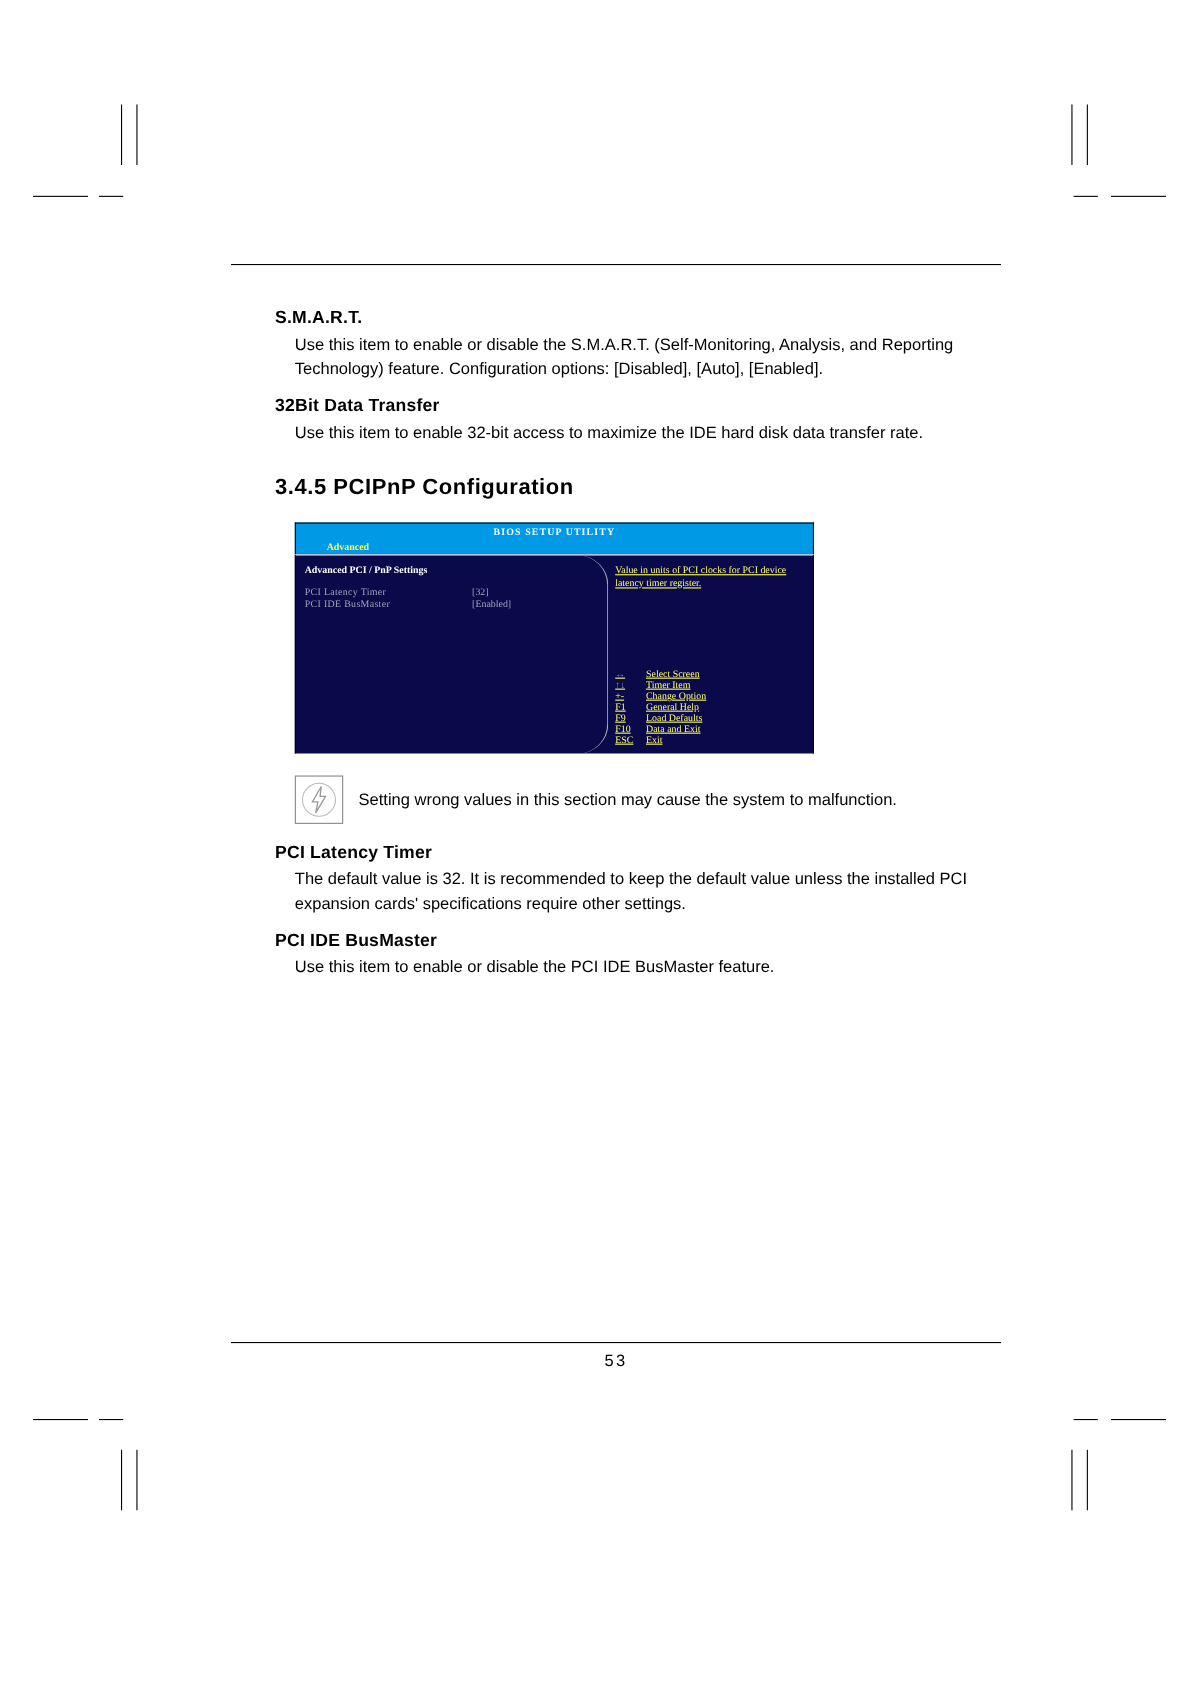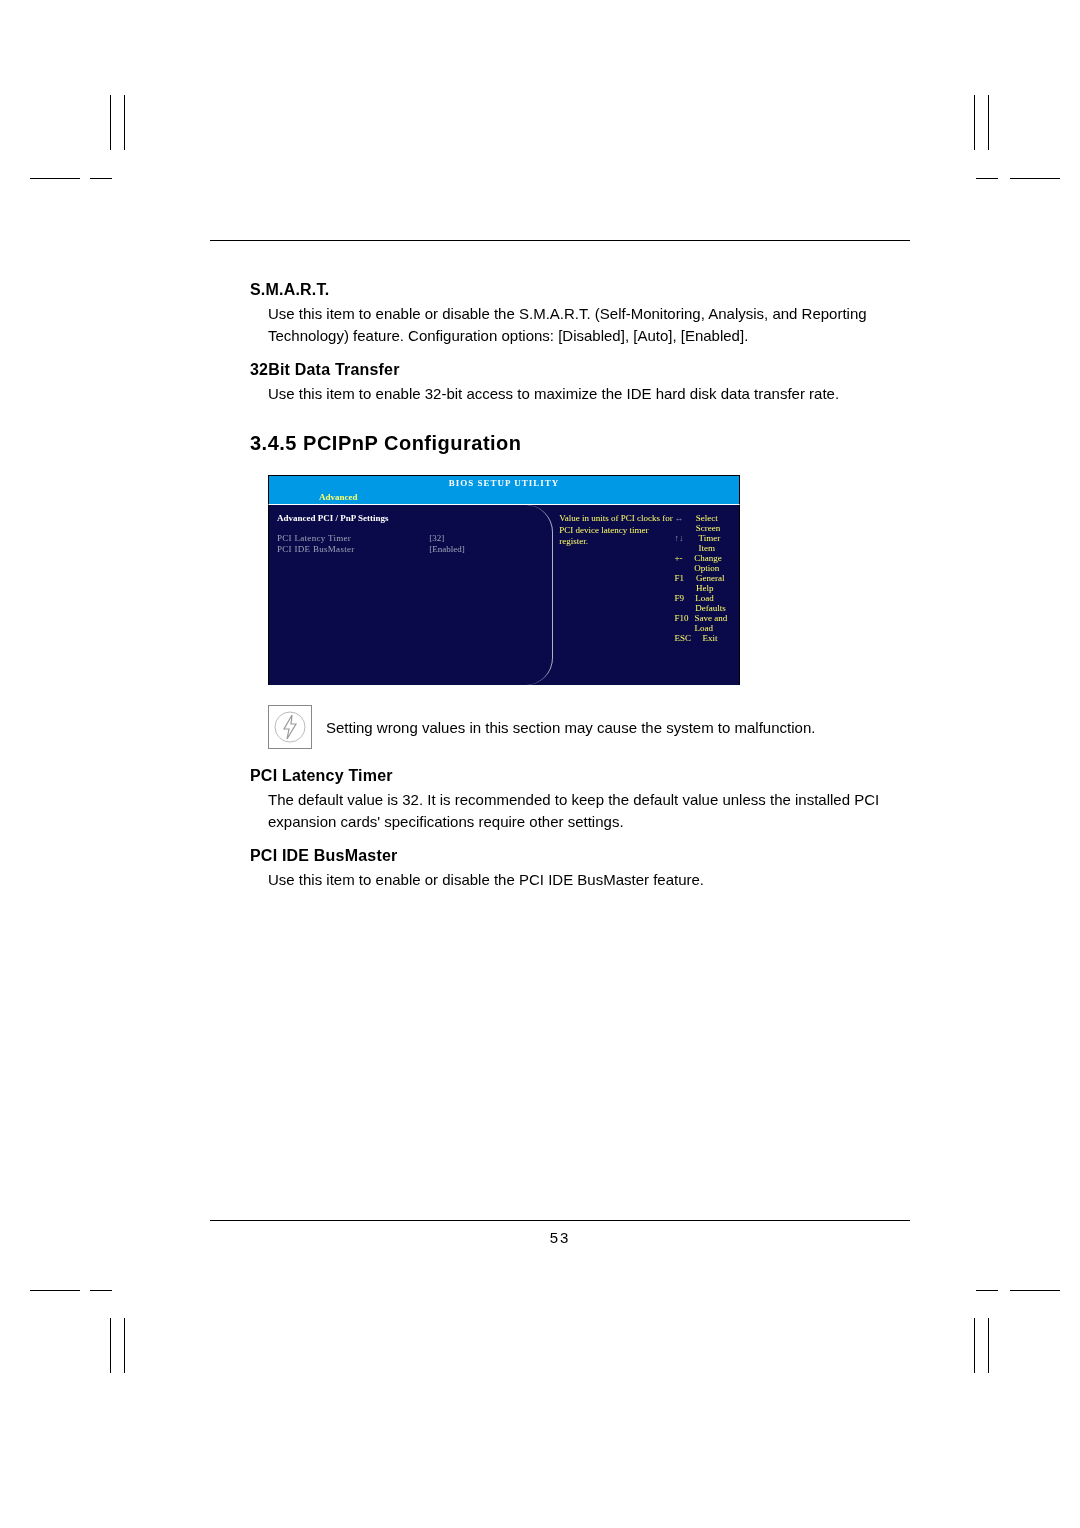--- a/index.html
+++ b/index.html
@@ -59,21 +59,21 @@
     font-weight: bold;
     letter-spacing: 1px;
     padding: 2px 0;
     border: 1px solid #000;
     border-bottom: none;
   }
   .bios-tabbar {
     background: #0099e6;
     border-left: 1px solid #000;
     border-right: 1px solid #000;
-    padding: 2px 0 2px 50px;
+    padding: 2px 0 2px 28px;
     font-weight: bold;
   }
   .bios-tabbar span {
     color: #ffff66;
   }
   .bios-body {
     display: flex;
     border-left: 1px solid #000;
     border-right: 1px solid #000;
     border-top: 1px solid #fff;
@@ -96,22 +96,24 @@
     display: flex;
     color: #9fa4b8;
     margin-bottom: 1px;
   }
   .bios-setting .label { flex: 1.3; letter-spacing: 0.3px; }
   .bios-setting .value { flex: 1; }
   .bios-right {
     flex: 1;
     padding: 8px 6px;
     display: flex;
-    justify-content: flex-start;
+    flex-direction: column;
+    justify-content: space-between;
     color: #ffff66;
+    text-decoration: underline;
   }
   .bios-help { line-height: 1.25; }
   .bios-keys { }
   .bios-key-row { display: flex; }
   .bios-key-row .k { width: 28px; color: #ffff66; }
   .bios-key-row .d { color: #ffff66; }
   .bios-key-row .arrows { color: #8a8fb0; }
   .bios-footer {
     background: #0099e6;
     color: #ffff66;
@@ -229,21 +231,21 @@
           <div class="bios-key-row">
               <div class="k">F1</div>
               <div class="d">General Help</div>
             </div>
           <div class="bios-key-row">
               <div class="k">F9</div>
               <div class="d">Load Defaults</div>
             </div>
           <div class="bios-key-row">
               <div class="k">F10</div>
-              <div class="d">Save and Load</div>
+              <div class="d">Data and Exit</div>
             </div>
           <div class="bios-key-row">
               <div class="k">ESC</div>
               <div class="d">Exit</div>
             </div>
         </div>
       </div>
     </div>
   </div>
 

